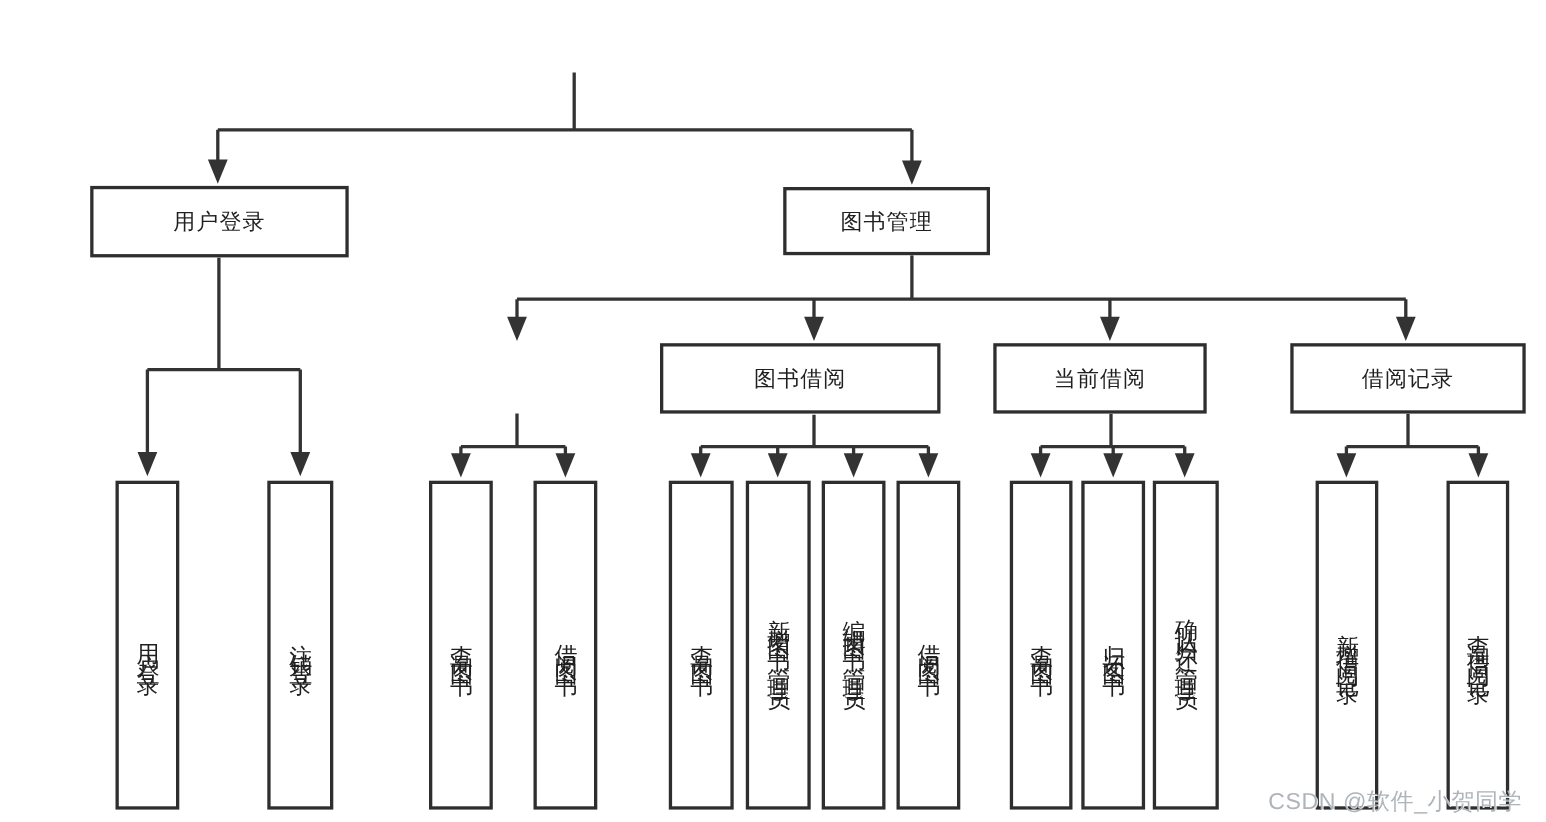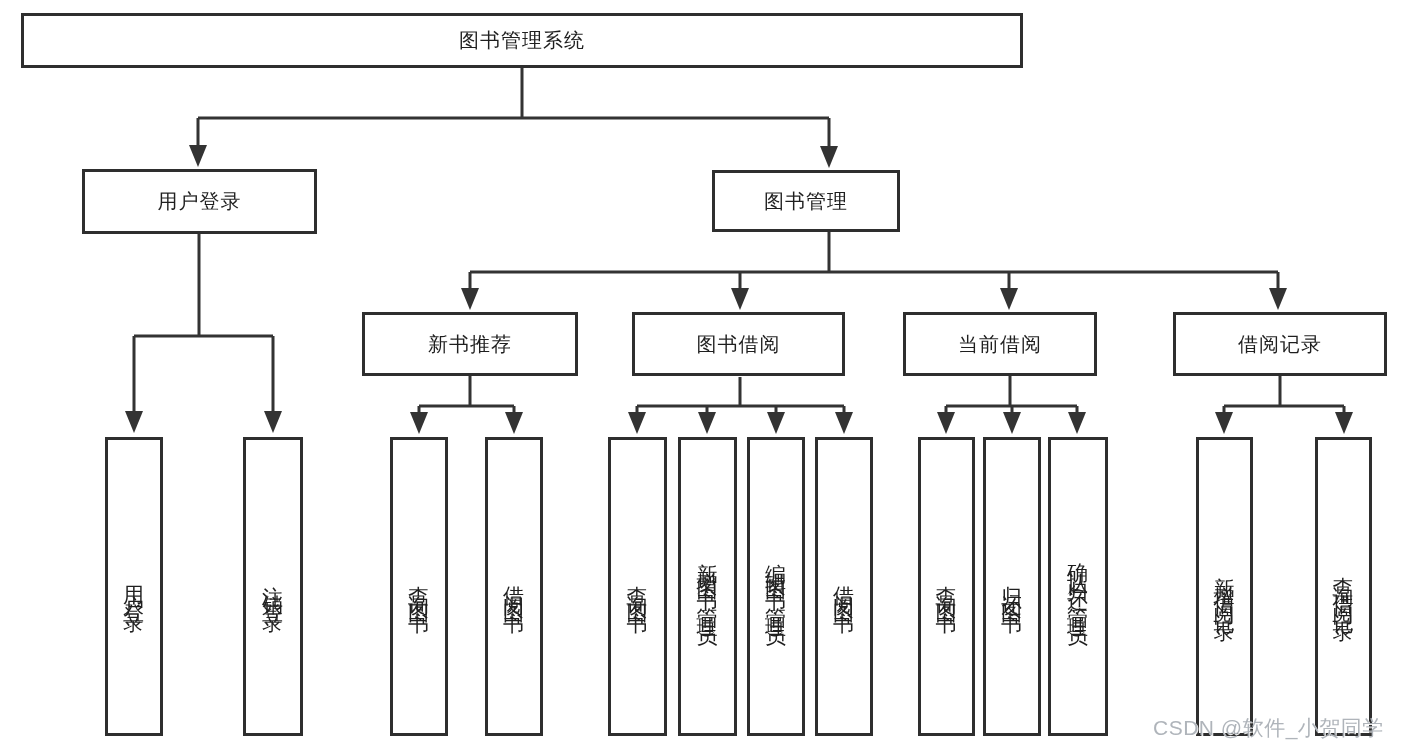--- a/index.html
+++ b/index.html
@@ -87,35 +87,29 @@
       <polygon points="767,412 785,412 776,434"></polygon>
       <polygon points="835,412 853,412 844,434"></polygon>
       <polygon points="937,412 955,412 946,434"></polygon>
       <polygon points="1003,412 1021,412 1012,434"></polygon>
       <polygon points="1068,412 1086,412 1077,434"></polygon>
       <polygon points="1215,412 1233,412 1224,434"></polygon>
       <polygon points="1335,412 1353,412 1344,434"></polygon>
     </g>
   </svg>
 
-  <div class="box" style="left:21px; top:13px; width:1002px; height:55px">
-    <span class="hlabel">图书管理系统</span>
-  </div>
 
   <div class="box" style="left:82px; top:169px; width:235px; height:65px">
     <span class="hlabel">用户登录</span>
   </div>
   <div class="box" style="left:712px; top:170px; width:188px; height:62px">
     <span class="hlabel">图书管理</span>
   </div>
 
-  <div class="box lvl3" style="left:362px; width:216px">
-    <span class="hlabel">新书推荐</span>
-  </div>
-  <div class="box lvl3" style="left:632px; width:213px">
+  <div class="box lvl3" style="left:600px; width:255px">
     <span class="hlabel">图书借阅</span>
   </div>
   <div class="box lvl3" style="left:903px; width:194px">
     <span class="hlabel">当前借阅</span>
   </div>
   <div class="box lvl3" style="left:1173px; width:214px">
     <span class="hlabel">借阅记录</span>
   </div>
 
   <div class="box leaf" style="left:105px; width:58px">

